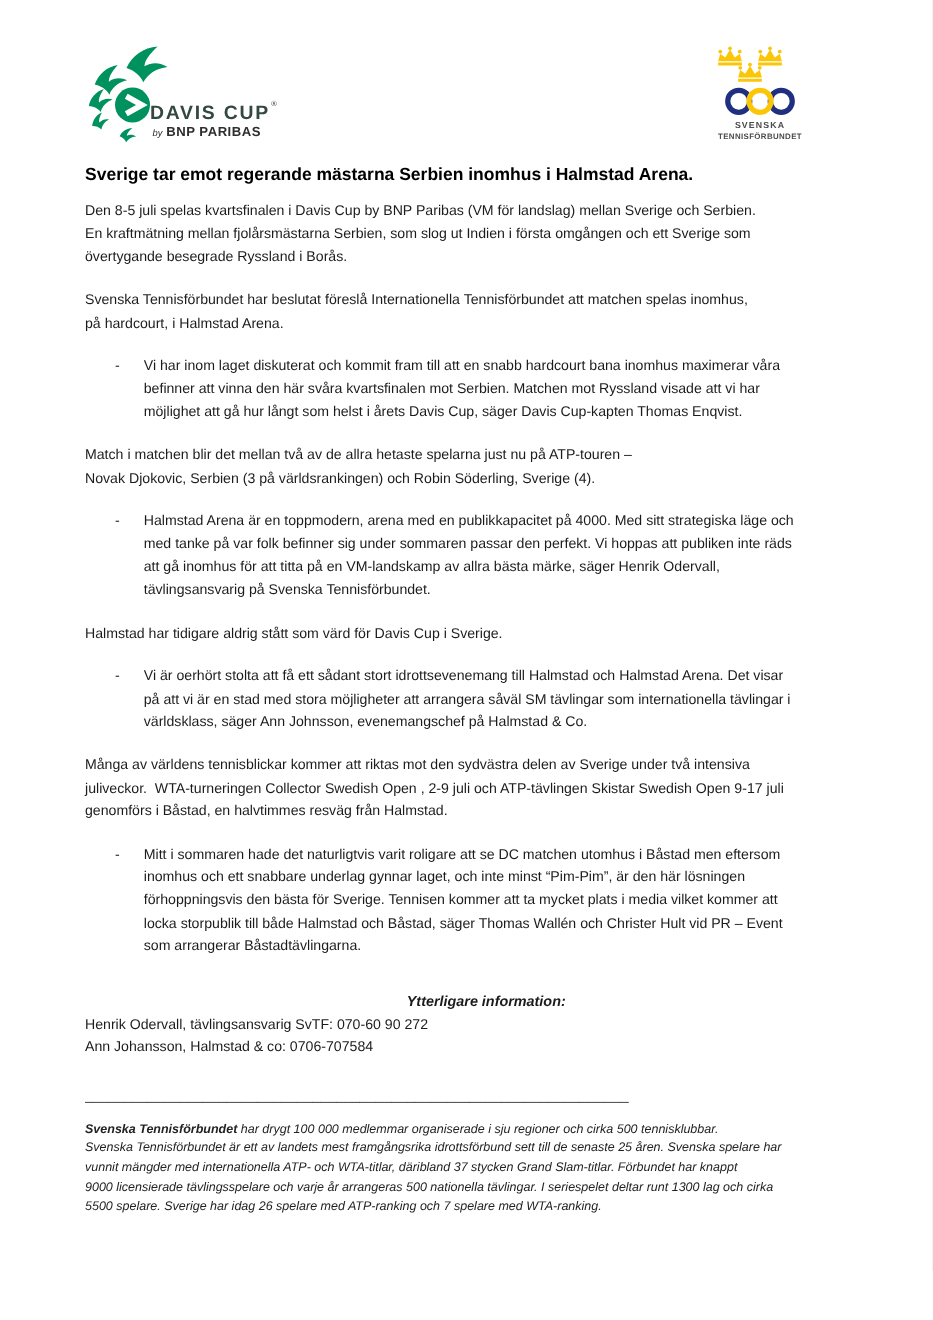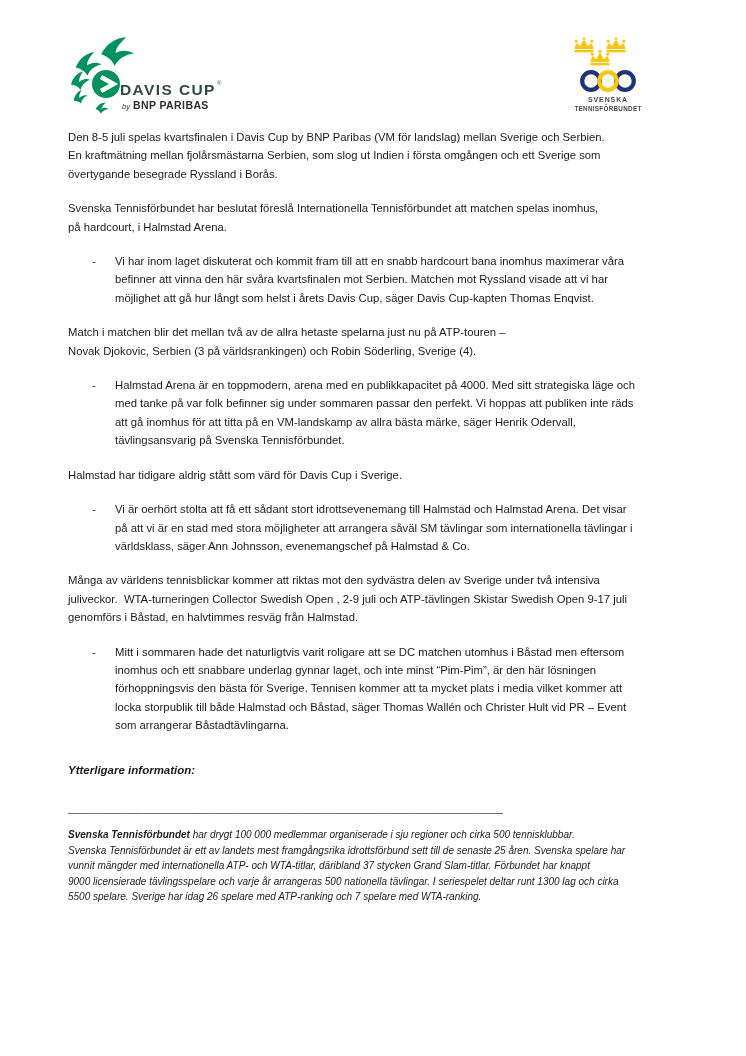--- a/index.html
+++ b/index.html
@@ -40,21 +40,21 @@
     white-space:pre;
   }
   .bullet .btext {
     flex:1;
     font-size:11.3px; line-height:18.4px;
     white-space:pre-wrap;
   }
   .info-heading {
     margin:26px 0 0 0;
     font-size:11.5px; line-height:18.4px;
-    font-weight:bold; font-style:italic;
+    font-weight:bold; font-style:italic;text-align:center;
   }
   .contact-line {
     margin:0; font-size:11.3px; line-height:18.4px;
     white-space:pre-wrap;
   }
   .divider {
     margin:22px 0 0 0;
     font-size:11.3px; line-height:14px;
     color:#333;
     letter-spacing:0px;
@@ -117,20 +117,21 @@
           <circle cx="44" cy="45" r="8.8" stroke="#FCC608"></circle>
         </g>
         <text x="44" y="66" text-anchor="middle" font-size="7" font-weight="bold" letter-spacing="0.9" fill="#4a4a4a">SVENSKA</text>
         <text x="44" y="75" text-anchor="middle" font-size="6.3" font-weight="bold" letter-spacing="0.3" fill="#4a4a4a">TENNISFÖRBUNDET</text>
       </svg>
     </div>
   </div>
 
   <div class="content">
 
+    <h1 class="title">Sverige tar emot regerande mästarna Serbien inomhus i Halmstad Arena.</h1>
 
     <p class="para first-para">Den 8-5 juli spelas kvartsfinalen i Davis Cup by BNP Paribas (VM för landslag) mellan Sverige och Serbien.
 En kraftmätning mellan fjolårsmästarna Serbien, som slog ut Indien i första omgången och ett Sverige som
 övertygande besegrade Ryssland i Borås.</p>
 
     <p class="para">Svenska Tennisförbundet har beslutat föreslå Internationella Tennisförbundet att matchen spelas inomhus,
 på hardcourt, i Halmstad Arena.</p>
 
     <div class="bullet">
       <span class="dash">-</span>
@@ -166,20 +167,22 @@
     <div class="bullet">
       <span class="dash">-</span>
       <span class="btext">Mitt i sommaren hade det naturligtvis varit roligare att se DC matchen utomhus i Båstad men eftersom
 inomhus och ett snabbare underlag gynnar laget, och inte minst “Pim-Pim”, är den här lösningen
 förhoppningsvis den bästa för Sverige. Tennisen kommer att ta mycket plats i media vilket kommer att
 locka storpublik till både Halmstad och Båstad, säger Thomas Wallén och Christer Hult vid PR – Event
 som arrangerar Båstadtävlingarna.</span>
     </div>
 
     <p class="info-heading">Ytterligare information:</p>
+    <div class="contact-line">Henrik Odervall, tävlingsansvarig SvTF: 070-60 90 272</div>
+    <div class="contact-line">Ann Johansson, Halmstad &amp; co: 0706-707584</div>
 
     <div class="divider">______________________________________________________________________</div>
 
     <p class="footer"><span class="flead">Svenska Tennisförbundet</span><span class="frest"> har drygt 100 000 medlemmar organiserade i sju regioner och cirka 500 tennisklubbar.
 Svenska Tennisförbundet är ett av landets mest framgångsrika idrottsförbund sett till de senaste 25 åren. Svenska spelare har
 vunnit mängder med internationella ATP- och WTA-titlar, däribland 37 stycken Grand Slam-titlar. Förbundet har knappt
 9000 licensierade tävlingsspelare och varje år arrangeras 500 nationella tävlingar. I seriespelet deltar runt 1300 lag och cirka
 5500 spelare. Sverige har idag 26 spelare med ATP-ranking och 7 spelare med WTA-ranking.</span></p>
 
   </div>

